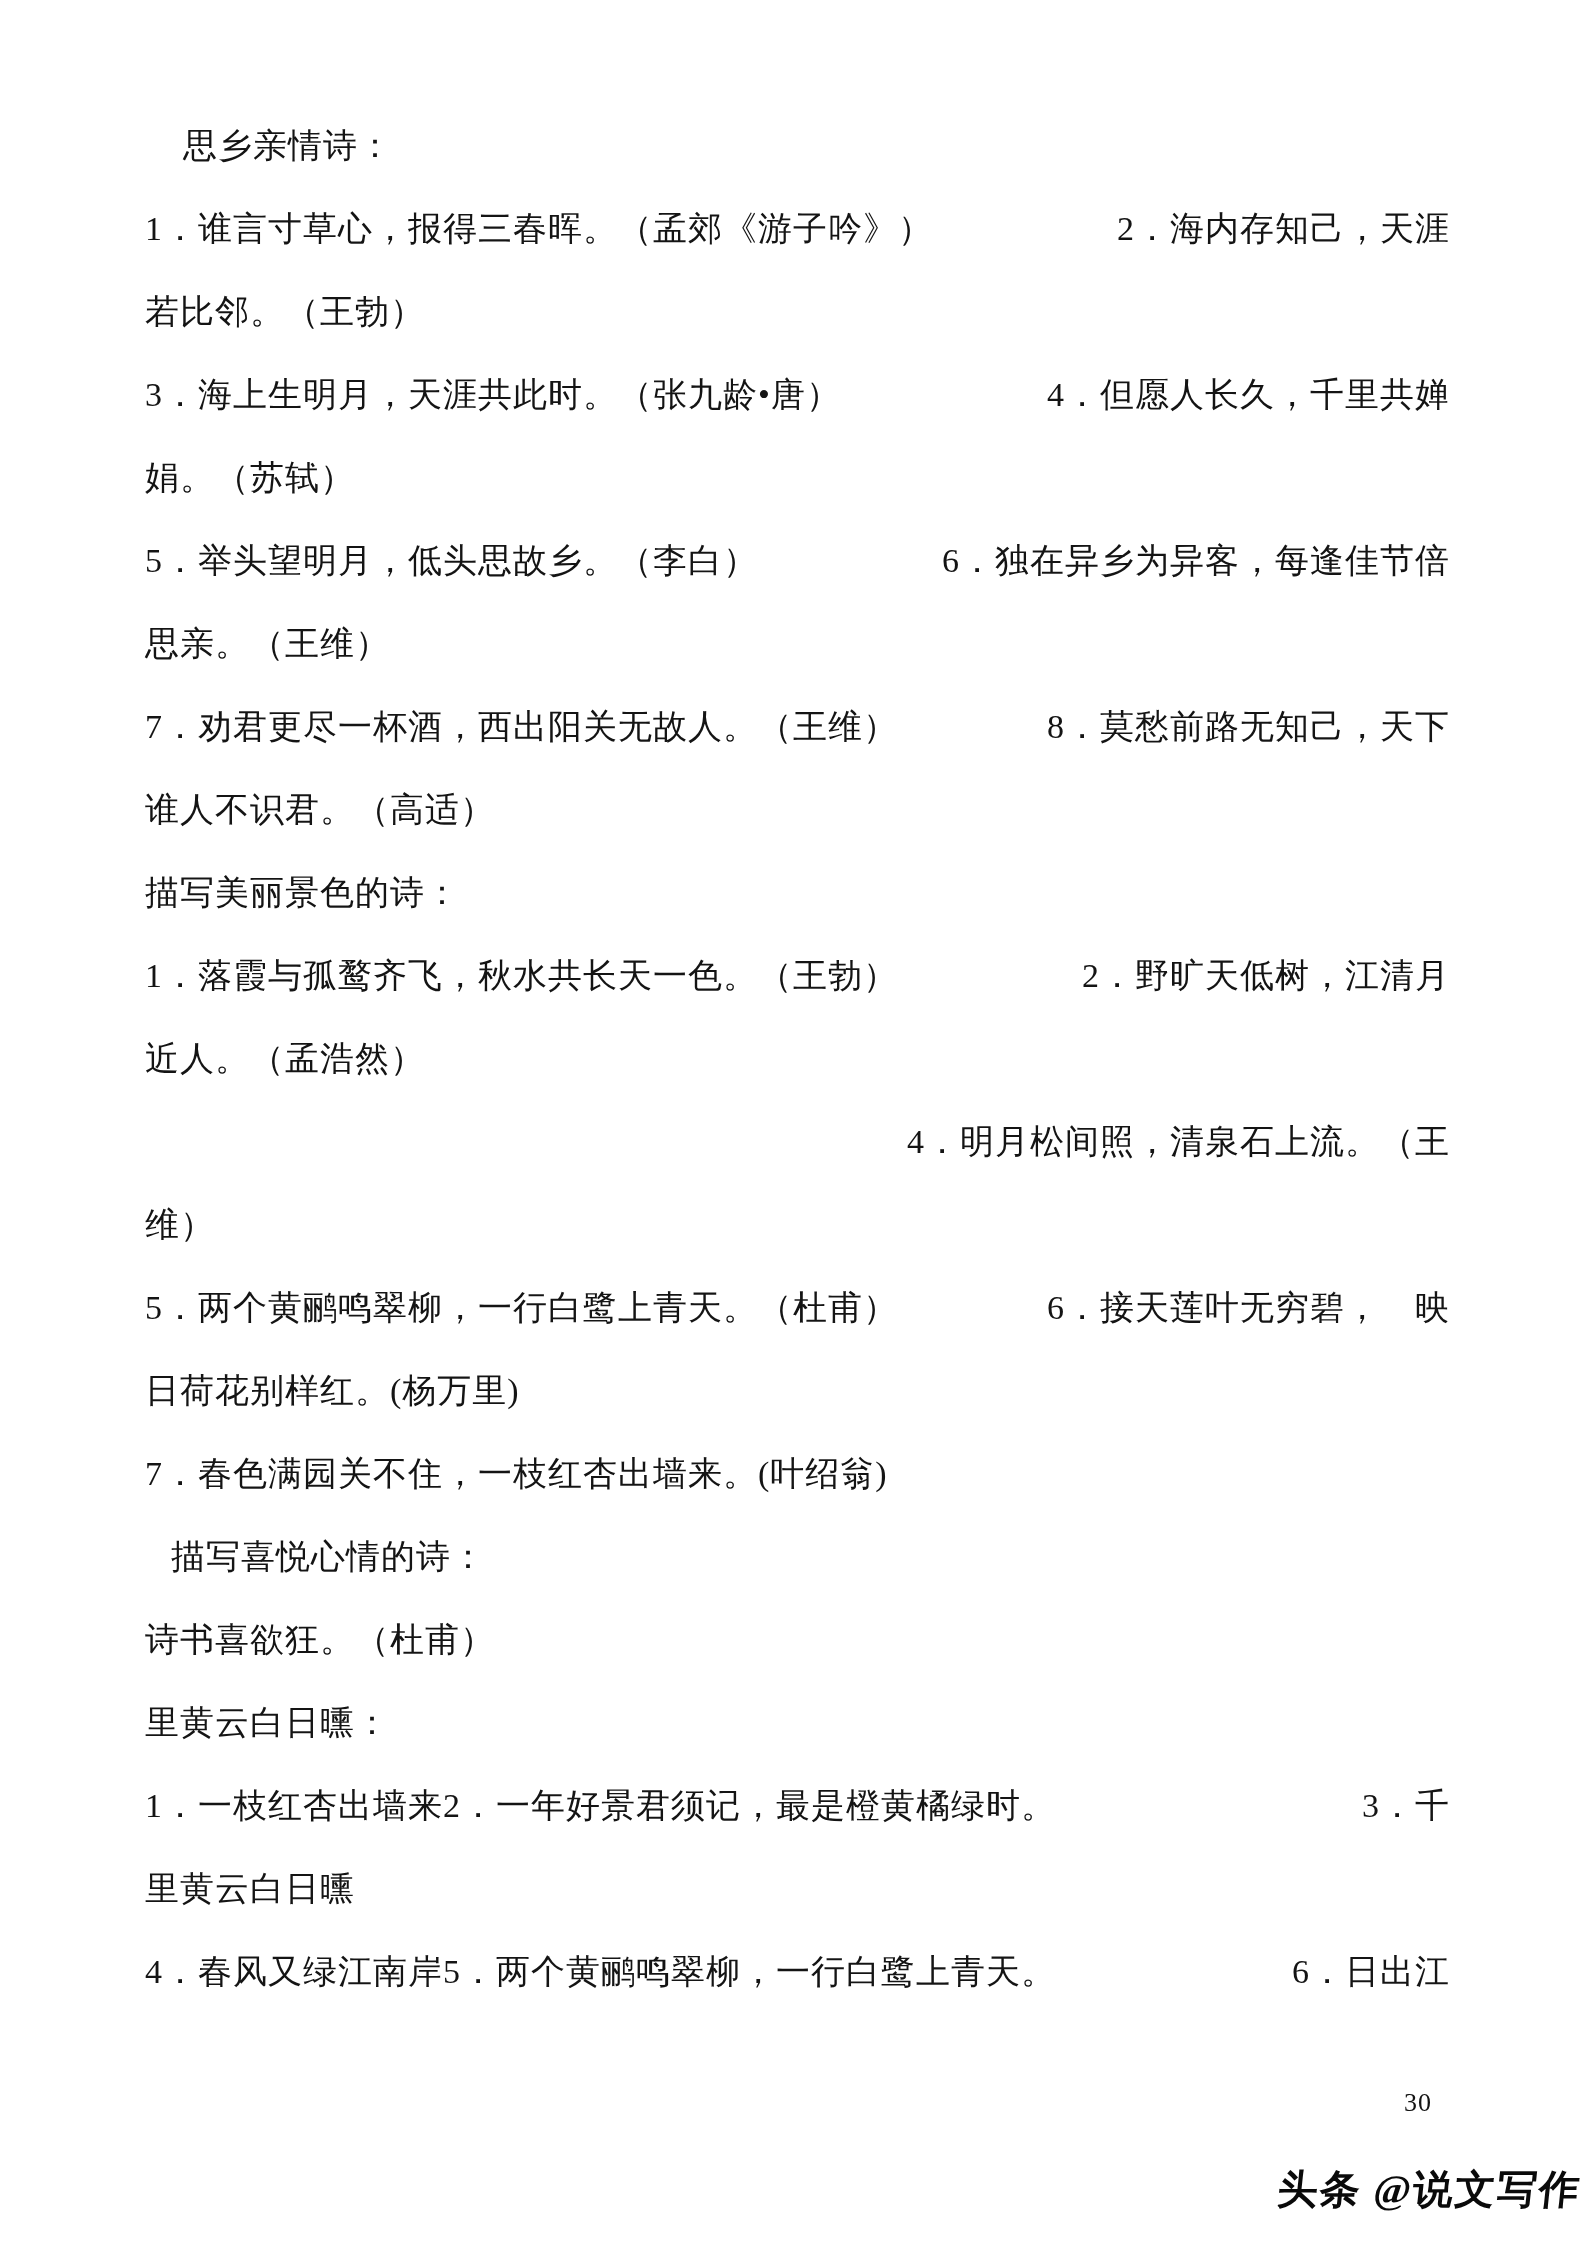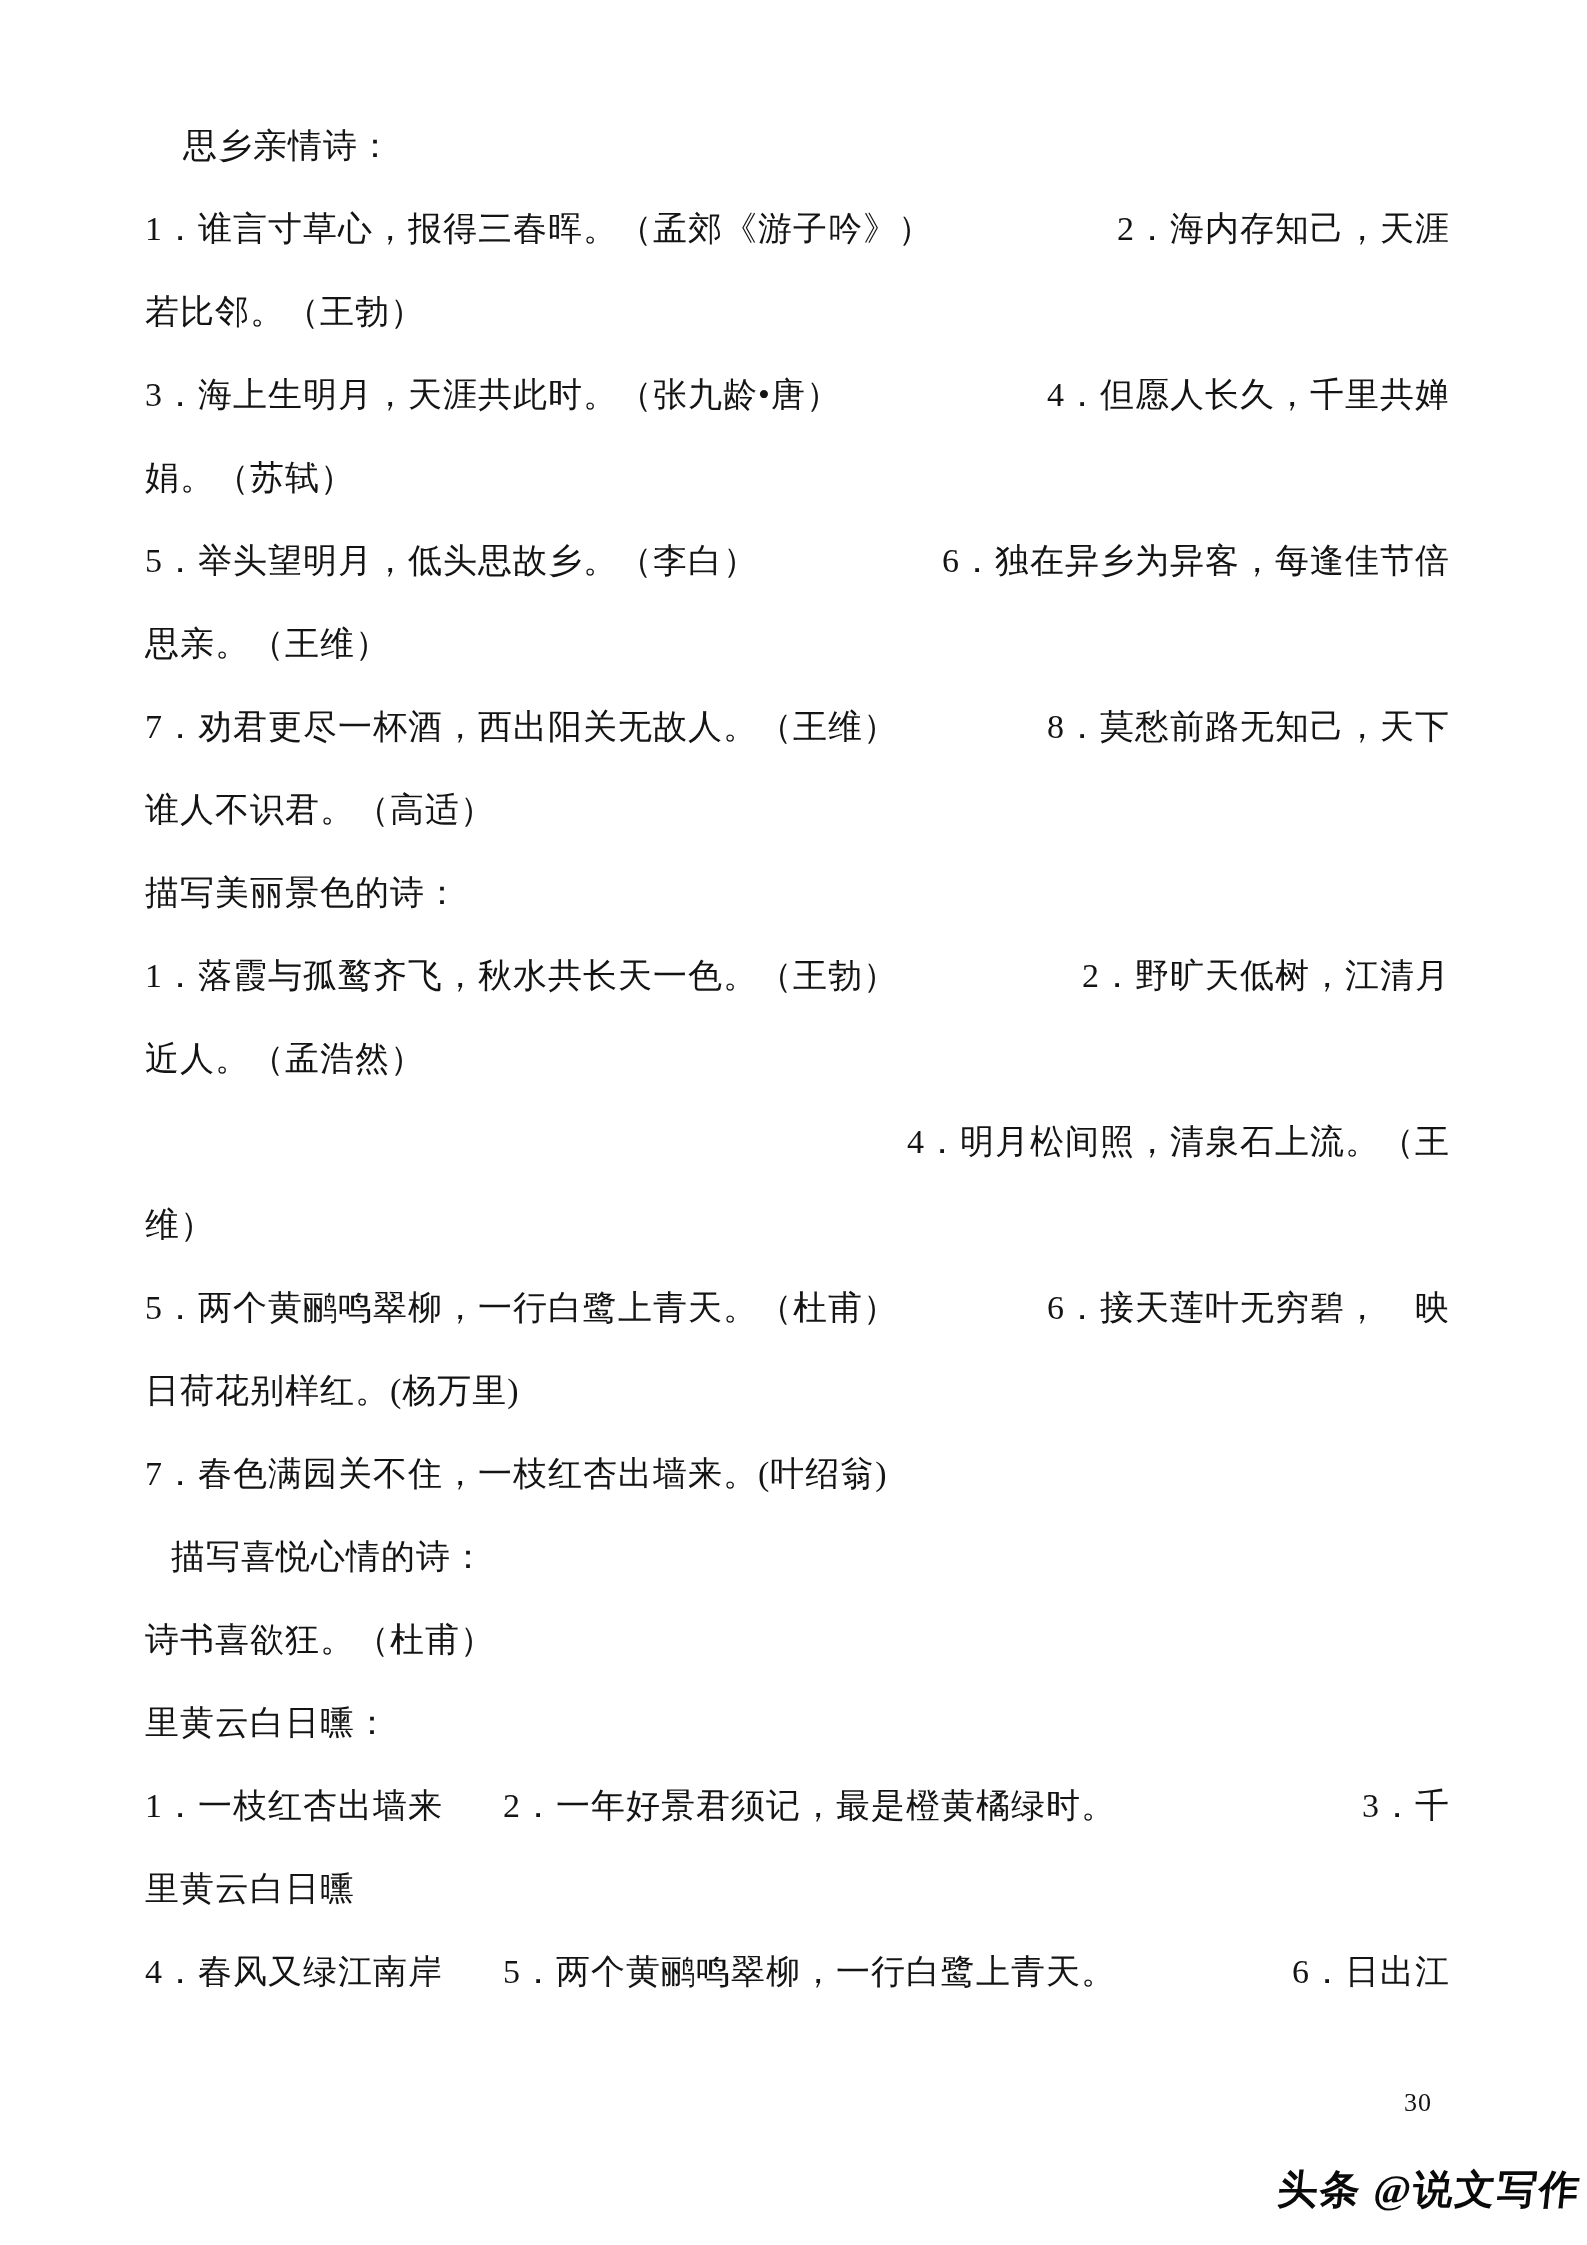--- a/index.html
+++ b/index.html
@@ -19,21 +19,21 @@
   .row {
     height: 83px;
     display: flex;
     align-items: center;
     font-size: 34px;
     letter-spacing: 1px;
     white-space: pre;
   }
   .seg { display: inline-block; }
   .seg-right { margin-left: auto; }
-  .seg-mid { margin-left: 60px; }
+  .seg-mid { }
   .indent-a { padding-left: 38px; text-align: center; }
   .indent-c { padding-left: 26px; }
   .page-number {
     position: absolute;
     left: 1404px; top: 2088px;
     font-size: 26px;
     letter-spacing: 1px;
   }
   .watermark {
     position: absolute;

